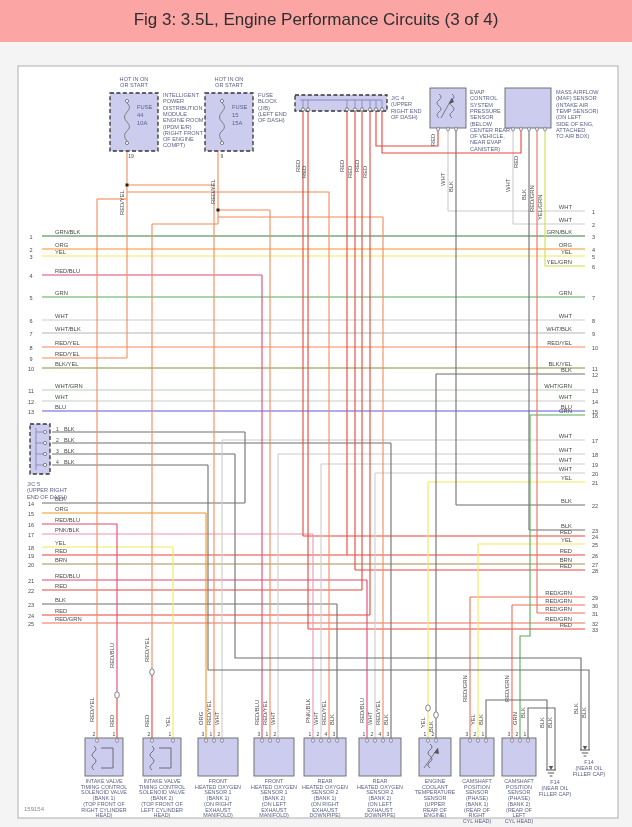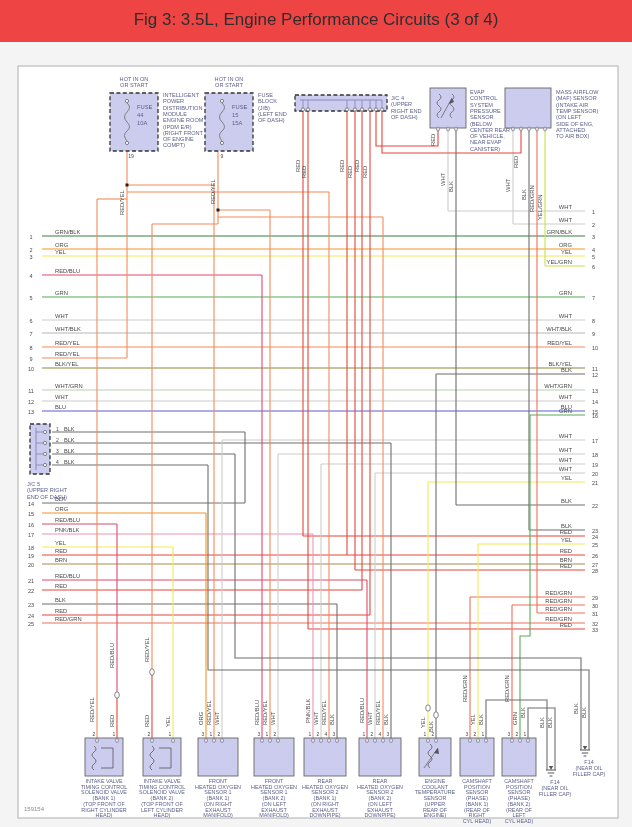--- a/index.html
+++ b/index.html
@@ -1,18 +1,18 @@
 <!DOCTYPE html>
 <html><head>
 <meta charset="utf-8">
 <style>
   html,body{margin:0;padding:0;}
   body{width:632px;height:827px;background:#f4f4f4;overflow:hidden;position:relative;
        font-family:"Liberation Sans",sans-serif;}
-  .titlebar{position:absolute;top:0;left:0;width:632px;height:42px;background:#ef4444;}
+  .titlebar{position:absolute;top:0;left:0;width:632px;height:42px;background:#fca5a5;}
   .titlebar .t{display:block;text-align:center;line-height:40px;font-size:17px;color:#2e2e2e;
        font-family:"Liberation Sans",sans-serif;}
   #diagram{position:absolute;top:0;left:0;}
   .sheetid{position:absolute;left:24px;top:806px;font-size:6px;color:#8a8a8a;}
 </style>
 </head>
 <body>
 
 <div class="titlebar">
   <span class="t">Fig 3: 3.5L, Engine Performance Circuits (3 of 4)</span>

